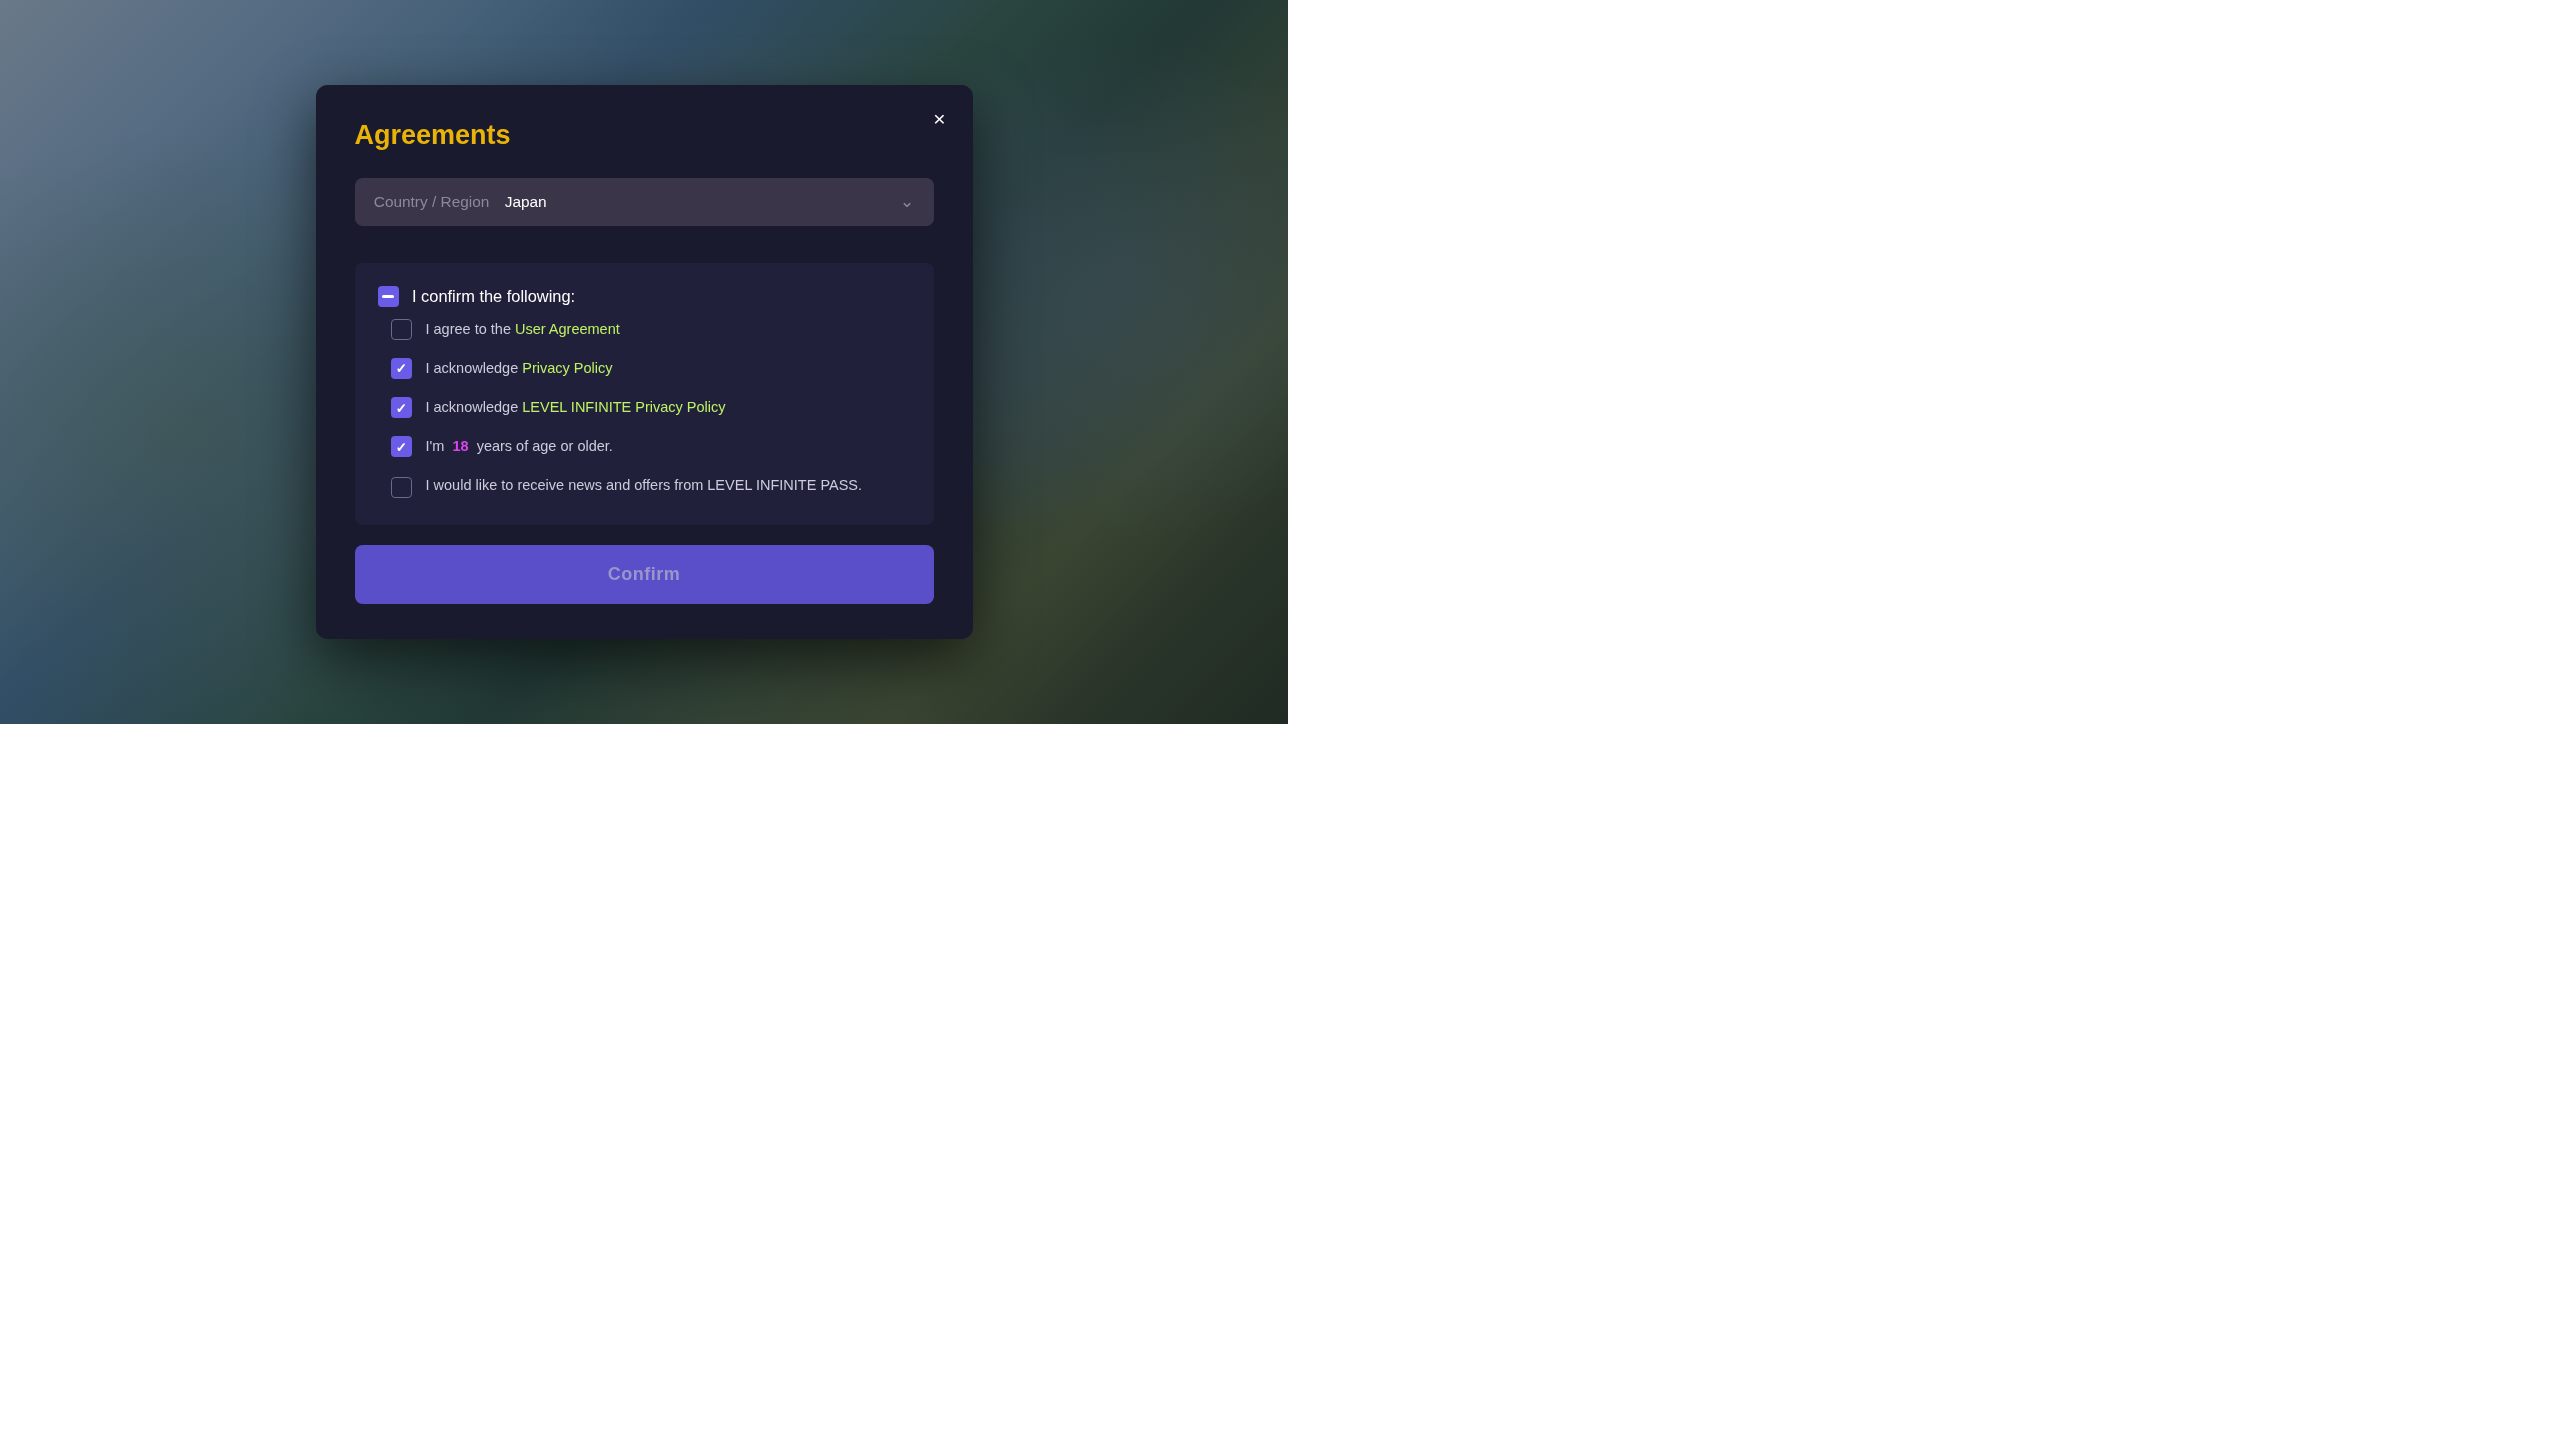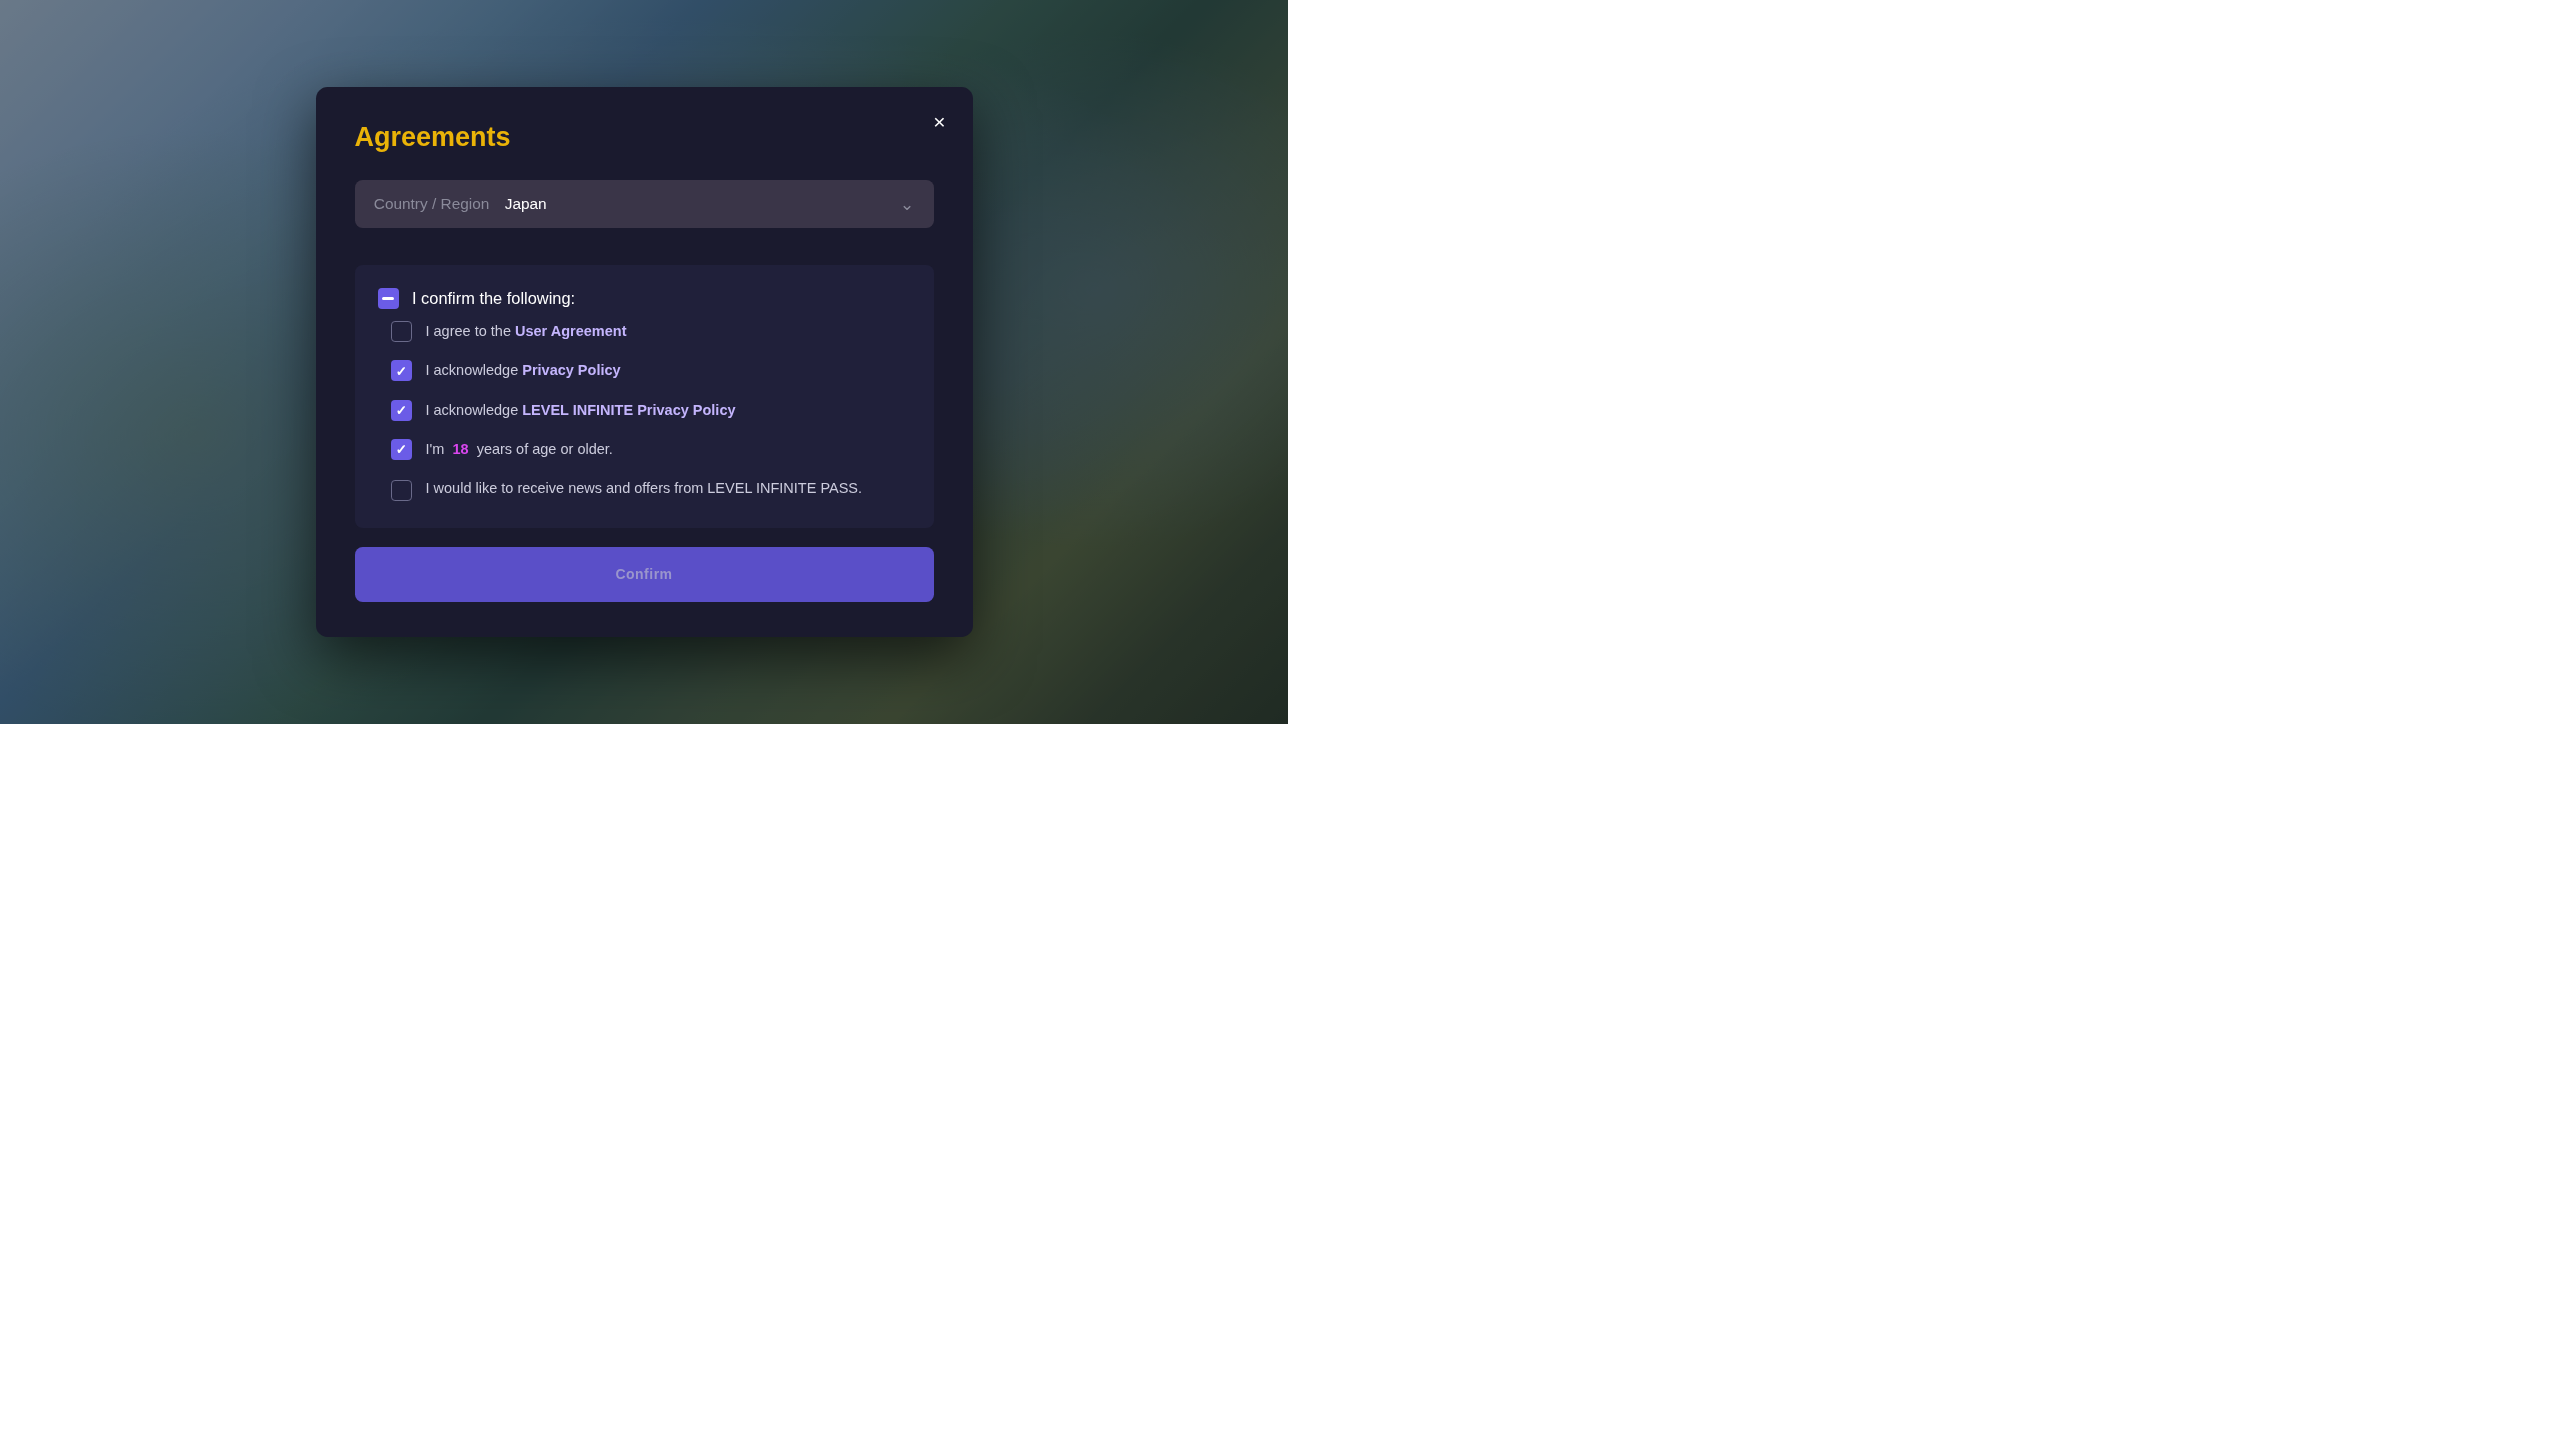--- a/index.html
+++ b/index.html
@@ -202,39 +202,38 @@
       gap: 13.5px;
     }
 
     .agreement-text {
       color: #ccccdd;
       font-size: 14.5px;
       line-height: 1.5;
     }
 
     .agreement-link {
-      color: #c4b5fd;
+      color: #bef264;
       text-decoration: none;
       cursor: pointer;
-      font-weight: bold;
     }
 
     .bold-text {
       font-weight: 700;
       color: #d946ef;
     }
 
     .confirm-button {
       width: 100%;
       padding: 19.3px;
       background: #5a4fc8;
       border: none;
       border-radius: 7.7px;
       color: #9a95cc;
-      font-size: 14px;
+      font-size: 18px;
       font-weight: 600;
       cursor: pointer;
       letter-spacing: 0.5px;
     }
   </style>
 </head>
 <body>
 
 <div class="background"></div>
 <div class="bg-mountains"></div>

